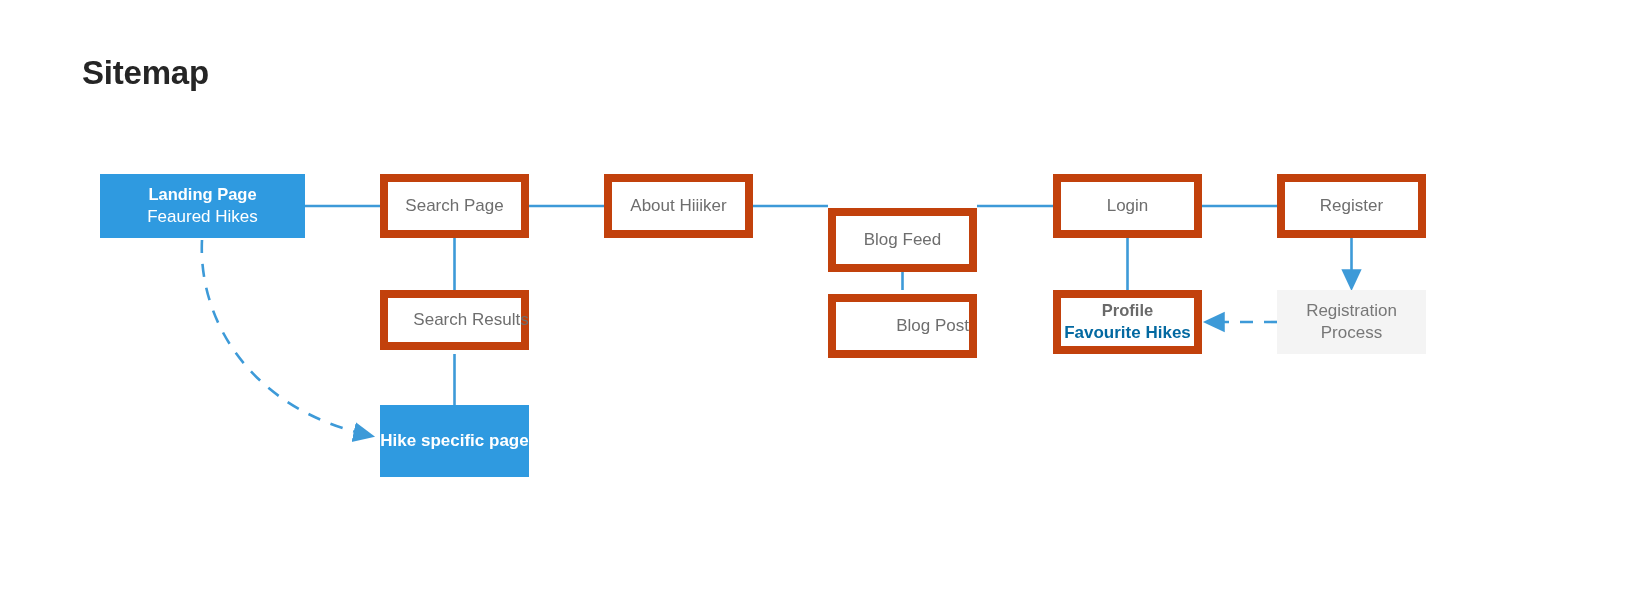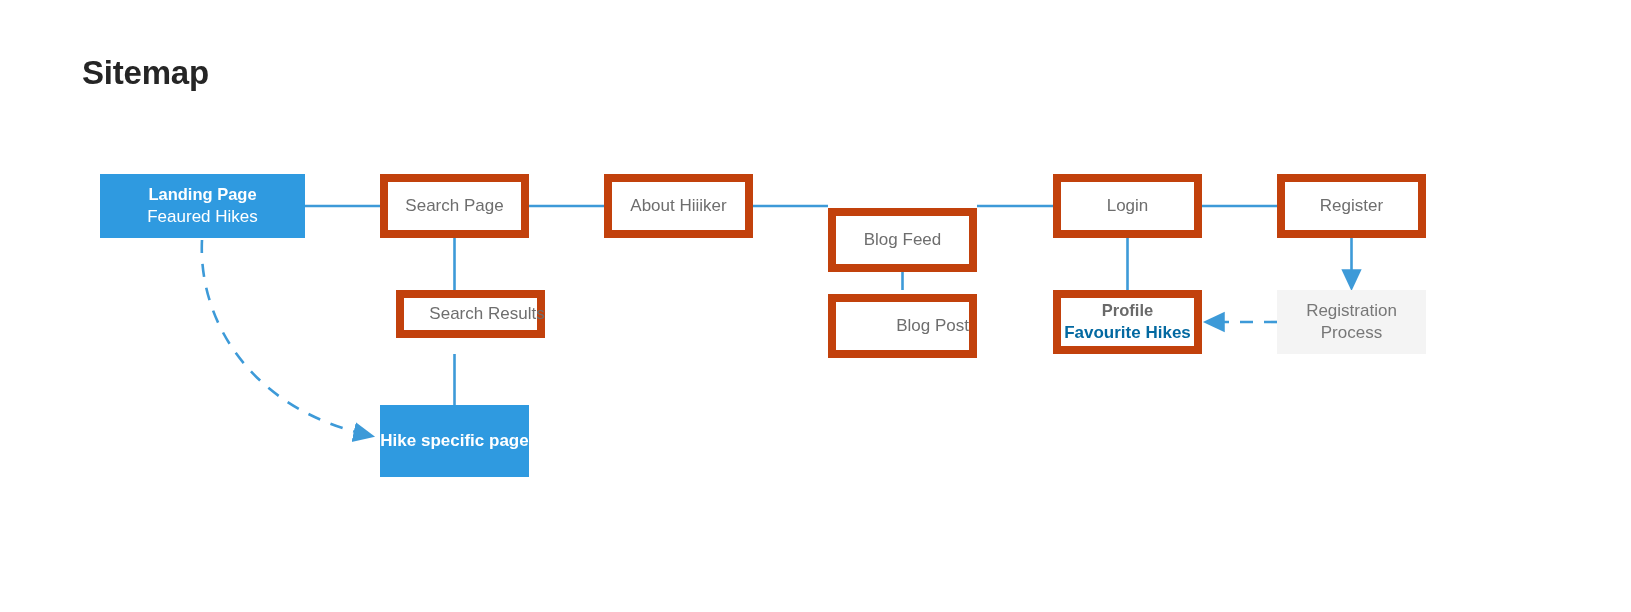--- a/index.html
+++ b/index.html
@@ -141,21 +141,21 @@
       </div>
       <div class="node outline" style="left: 828px; top: 174px; width: 149px; height: 64px; margin-top: 34px;">
         <span class="line1">Blog Feed</span>
       </div>
       <div class="node outline" style="left: 1053px; top: 174px; width: 149px; height: 64px;">
         <span class="line1">Login</span>
       </div>
       <div class="node outline" style="left: 1277px; top: 174px; width: 149px; height: 64px;">
         <span class="line1">Register</span>
       </div>
-      <div class="node outline" style="left: 396px; top: 290px; width: 149px; height: 48px; padding-left: 33px;">
+      <div class="node outline" style="left: 380px; top: 290px; width: 149px; height: 60px; padding-left: 33px;">
         <span class="line1">Search Results</span>
       </div>
       <div class="node outline" style="left: 828px; top: 294px; width: 149px; height: 64px; align-items: flex-end;">
         <span class="line1">Blog Post</span>
       </div>
       <div class="node outline two-line" style="left: 1053px; top: 290px; width: 149px; height: 64px;">
         <span class="line1">Profile</span>
         <span class="line2">Favourite Hikes</span>
       </div>
       <div class="node muted" style="left: 1277px; top: 290px; width: 149px; height: 64px;">

